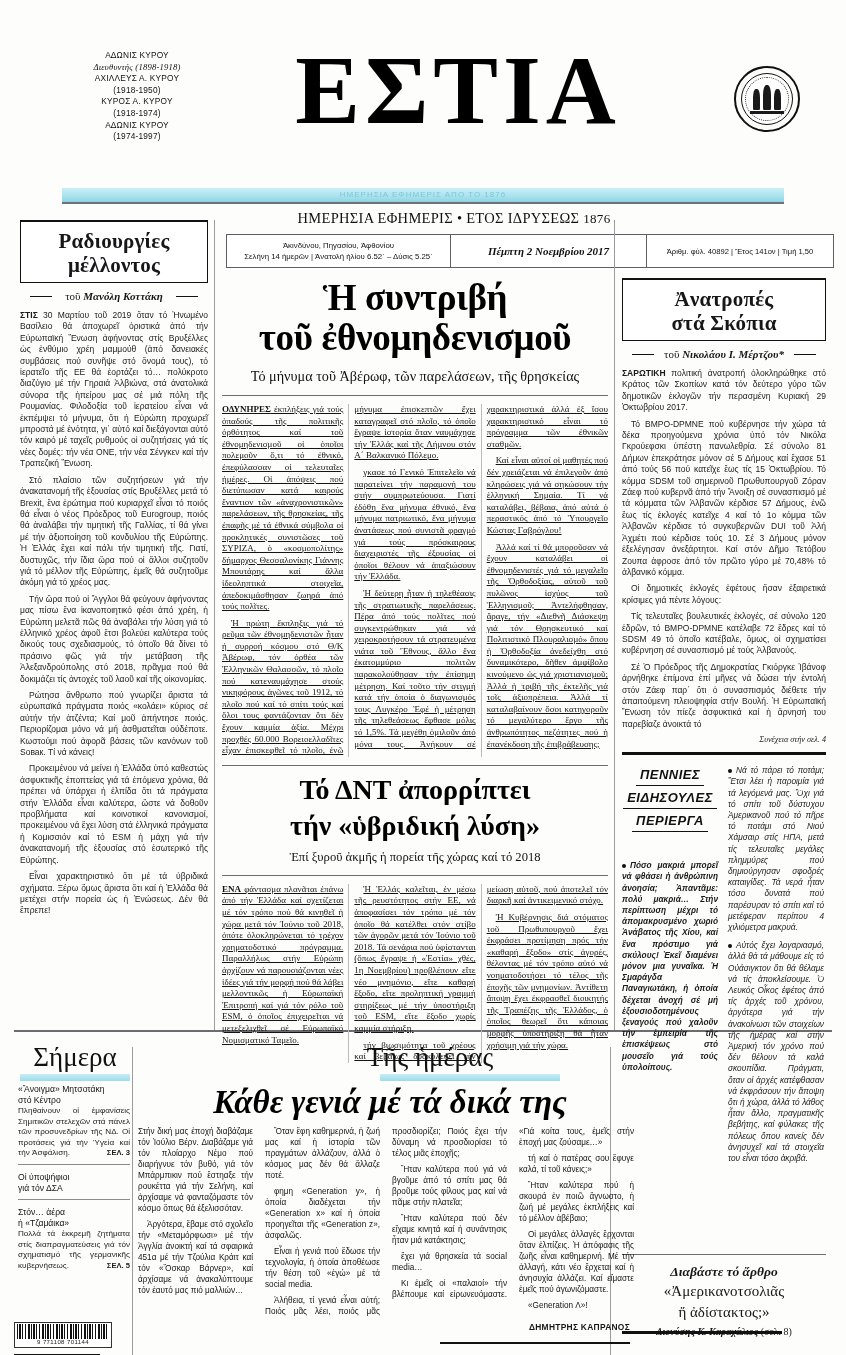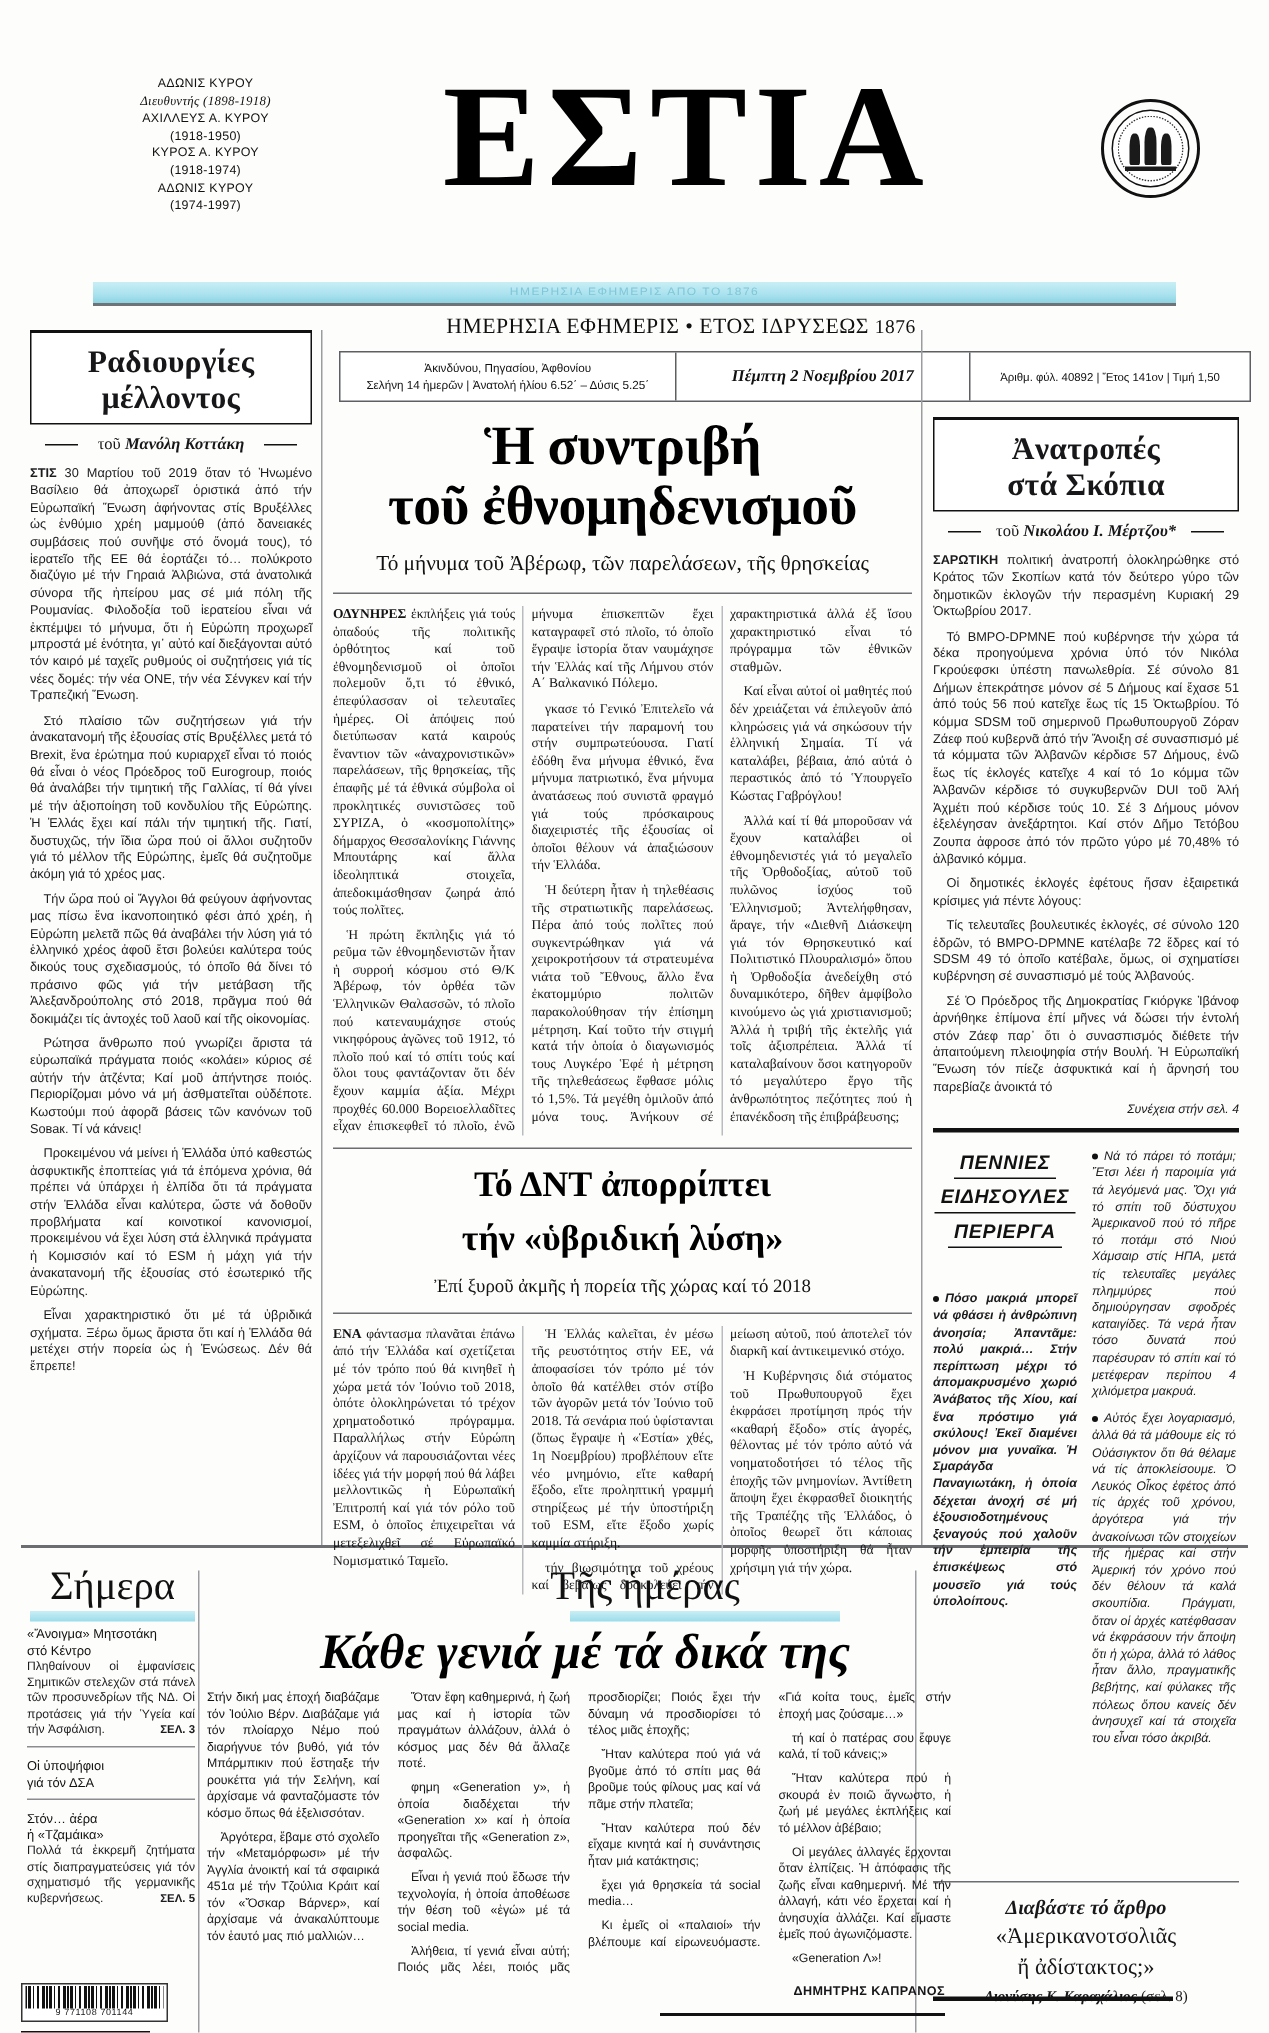--- a/index.html
+++ b/index.html
@@ -107,31 +107,31 @@
   
   .center-col{position:absolute;left:222px;top:236px;width:386px;}
   .main-head{
     text-align:center;font-weight:700;font-size:37px;line-height:40px;
     letter-spacing:-.3px;color:#000;
   }
   .main-deck{
     text-align:center;font-size:14.2px;line-height:18px;margin-top:9px;color:#111;
   }
   .hrule{height:1px;background:#6b6d71;margin:10px 0 8px;}
-  .cols3{column-count:3;column-gap:11px;column-rule:1px solid #b9bbbe;}
+  .cols3{column-count:3;column-gap:11px;column-rule:1px solid #b9bbbe;text-decoration:underline;}
   .cols3-nr{column-count:3;column-gap:11px;}
 
   .sec2-head{
-    text-align:center;font-weight:700;font-size:24px;line-height:32px;color:#000;margin-top:4px;
+    text-align:center;font-weight:700;font-size:28px;line-height:32px;color:#000;margin-top:4px;
   }
   .sec2-deck{text-align:center;font-size:12.6px;line-height:16px;margin-top:7px;color:#111;}
 
   
   .right-col{position:absolute;left:622px;top:236px;width:204px;}
-  .cont-note{text-align:right;font-style:italic;font-family:Liberation Sans, sans-serif;
+  .cont-note{text-align:right;font-style:italic;font-family:Liberation Serif, serif;
     font-size:8.2px;margin-top:3px;color:#1b1b1e;}
 
   .pennies{
     text-align:center;font-family:"Liberation Sans",sans-serif;font-weight:700;
     font-style:italic;font-size:13px;line-height:19px;letter-spacing:.5px;color:#111;
   }
   .pennies div{display:inline-block;border-bottom:1.6px solid #111;padding:0 4px 1px;margin-bottom:2px;}
   .bullet-list p{margin:0 0 7px;position:relative;padding-left:0;}
   .bullet-list p.b:before{
     content:"";display:inline-block;width:4px;height:4px;border-radius:50%;

